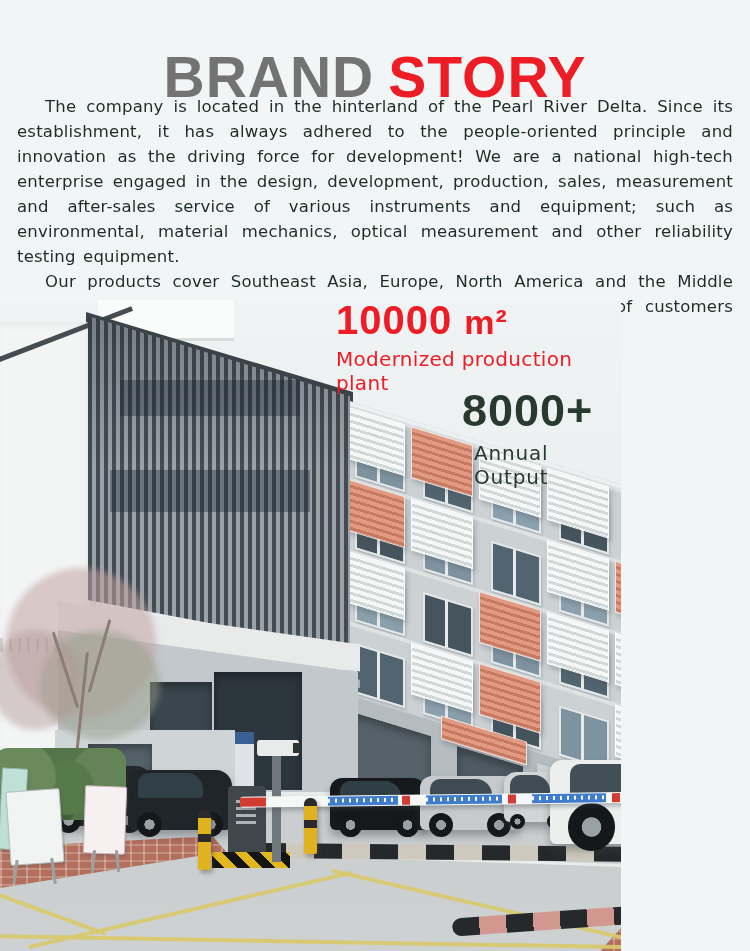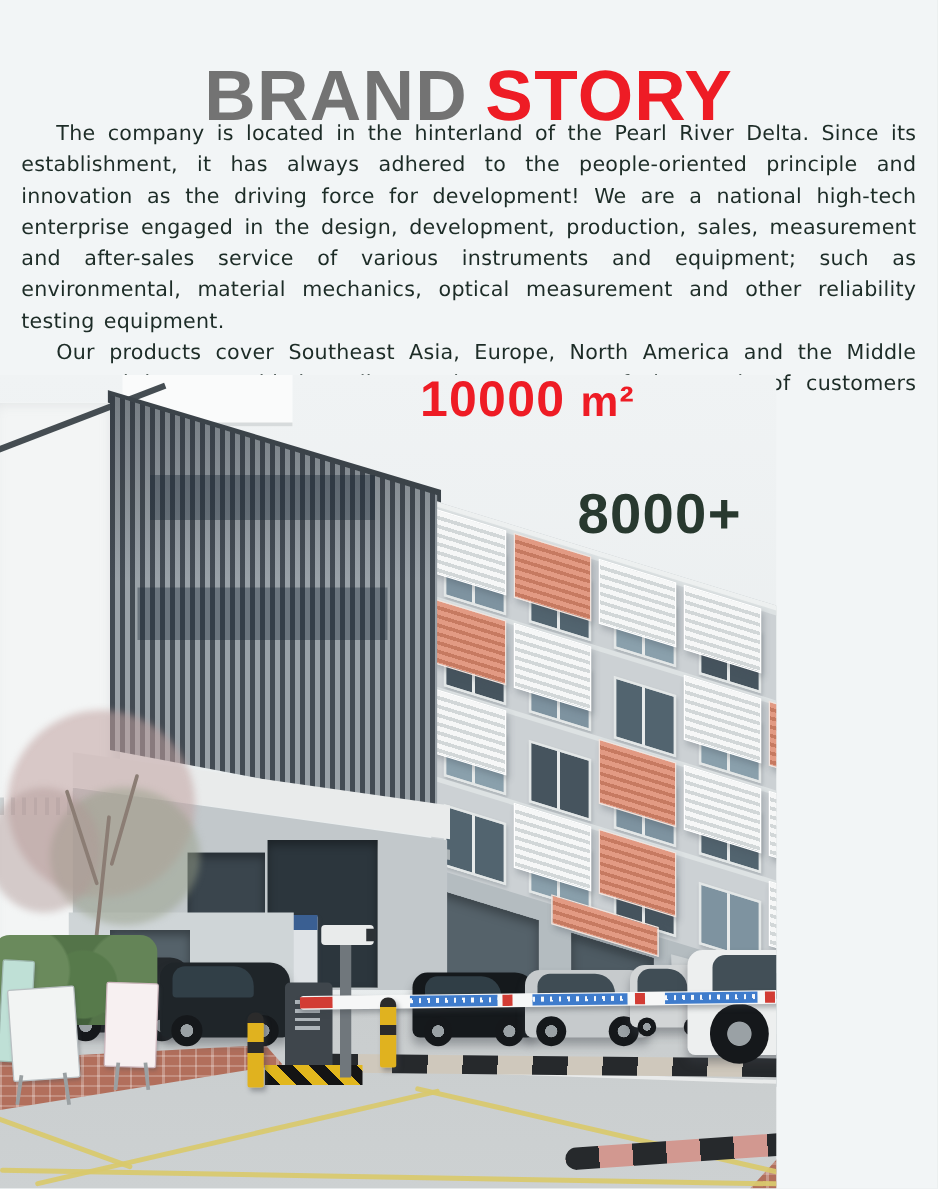--- a/index.html
+++ b/index.html
@@ -305,35 +305,37 @@
     <div class="abs sign" style="left:0;top:468px;width:24px;height:80px;background:#bfe0d6;transform:rotate(3deg);border:1px solid #9fb8b0;"></div>
     <div class="abs sign" style="left:8px;top:490px;width:52px;height:72px;background:#f2f4f3;border:1px solid #b9bfc2;transform:rotate(-4deg);"></div>
     <div class="abs leg" style="left:14px;top:560px;height:24px;transform:rotate(8deg);"></div>
     <div class="abs leg" style="left:52px;top:558px;height:26px;transform:rotate(-8deg);"></div>
     <div class="abs sign" style="left:84px;top:486px;width:40px;height:66px;background:#f7f0f1;border:1px solid #cdb7bd;transform:rotate(2deg);"></div>
     <div class="abs leg" style="left:92px;top:550px;height:22px;transform:rotate(6deg);"></div>
     <div class="abs leg" style="left:116px;top:550px;height:22px;transform:rotate(-6deg);"></div>
 
     <div class="stat s1" style="left:336px;top:0px;">
       <div class="value"><span>10000</span> <span class="unit">m²</span></div>
+      <div class="label">Modernized production plant</div>
     </div>
     <svg class="stat" style="left:638px;top:-6px;" width="80" height="84" viewBox="0 0 80 84">
       <g fill="none" stroke="#2e3e38" stroke-width="7" stroke-linejoin="round">
         <path d="M17 15 L46 5 L46 66 L17 66 Z"></path>
         <path d="M52 21 L69 27 L69 66"></path>
       </g>
       <g stroke="#2e3e38" stroke-width="6">
         <line x1="25" y1="27" x2="38" y2="21"></line>
         <line x1="25" y1="41" x2="38" y2="35"></line>
       </g>
       <rect x="3" y="66" width="74" height="10" fill="#2e3e38"></rect>
     </svg>
 
     <div class="stat s2" style="left:462px;top:88px;">
       <div class="value">8000+</div>
+      <div class="label">Annual Output</div>
     </div>
     <svg class="stat" style="left:636px;top:78px;" width="88" height="86" viewBox="0 0 88 86">
       <g fill="#ee1c25">
         <rect x="6" y="58" width="11" height="24" rx="1"></rect>
         <rect x="26" y="48" width="11" height="34" rx="1"></rect>
         <rect x="46" y="34" width="11" height="48" rx="1"></rect>
         <rect x="66" y="22" width="11" height="60" rx="1"></rect>
       </g>
       <path d="M0 54 C 26 50, 48 34, 66 14" fill="none" stroke="#ee1c25" stroke-width="5"></path>
       <polygon points="58,2 79,4 65,21" fill="#ee1c25"></polygon>

